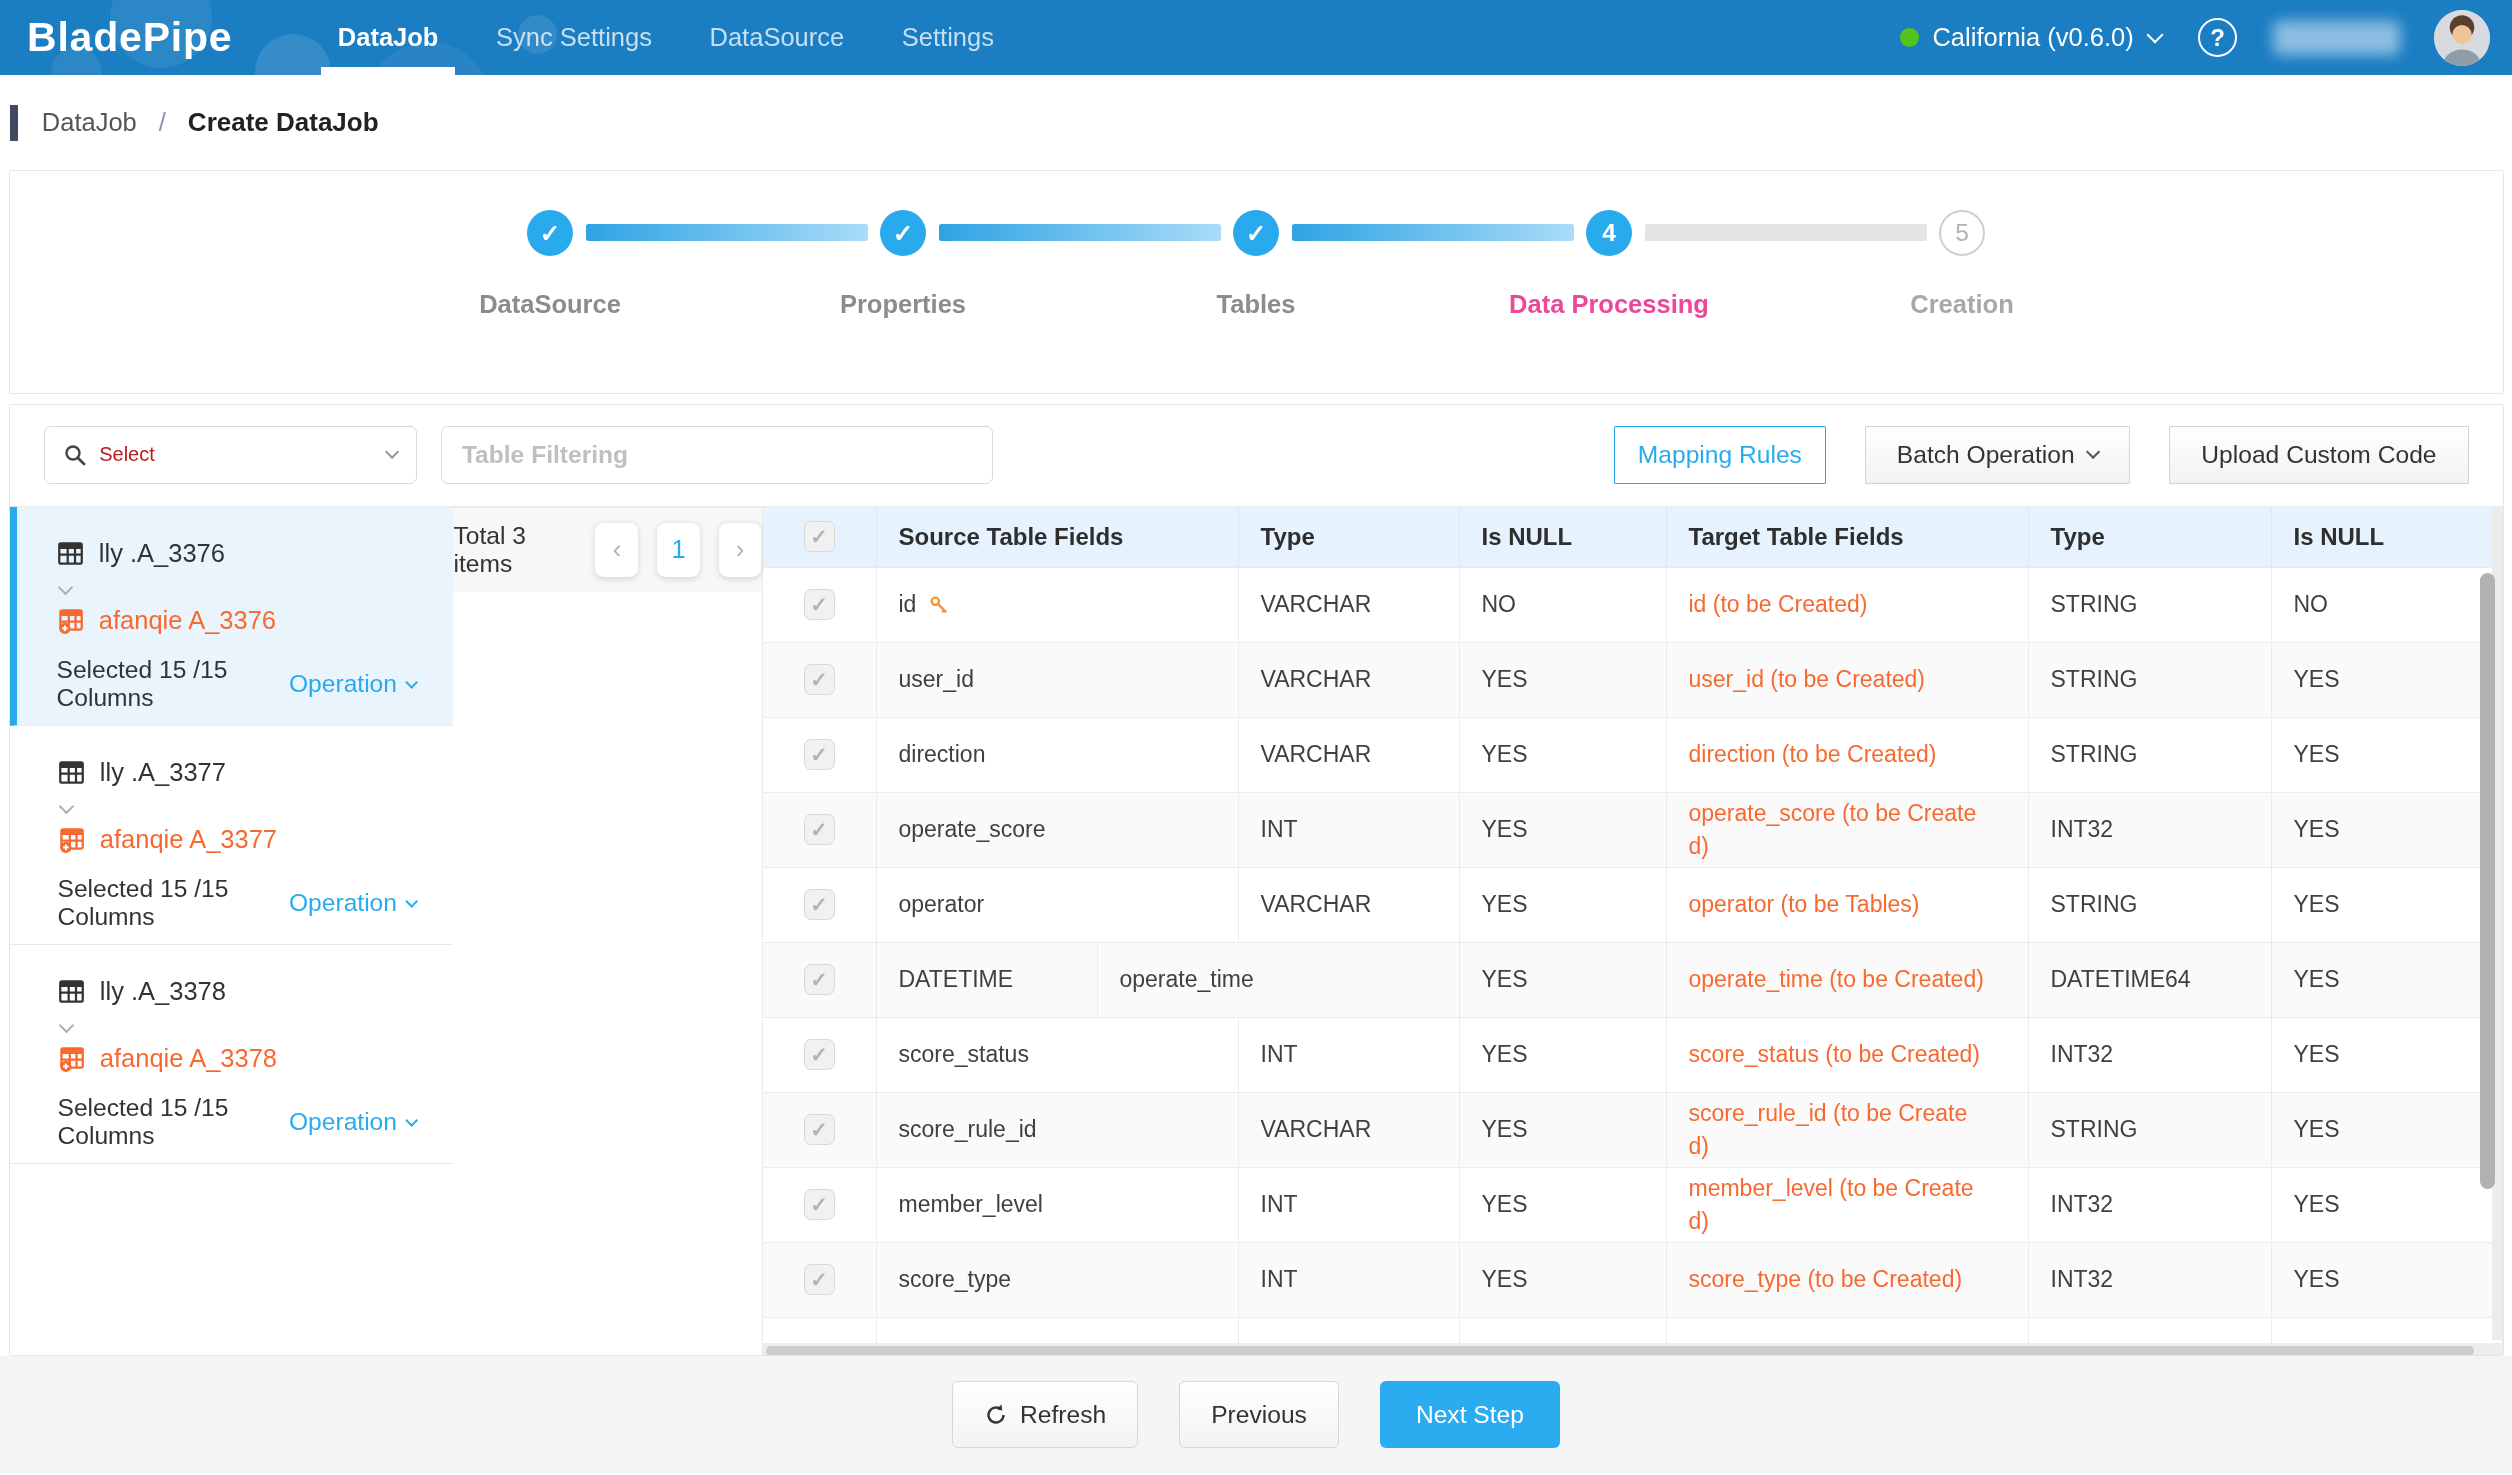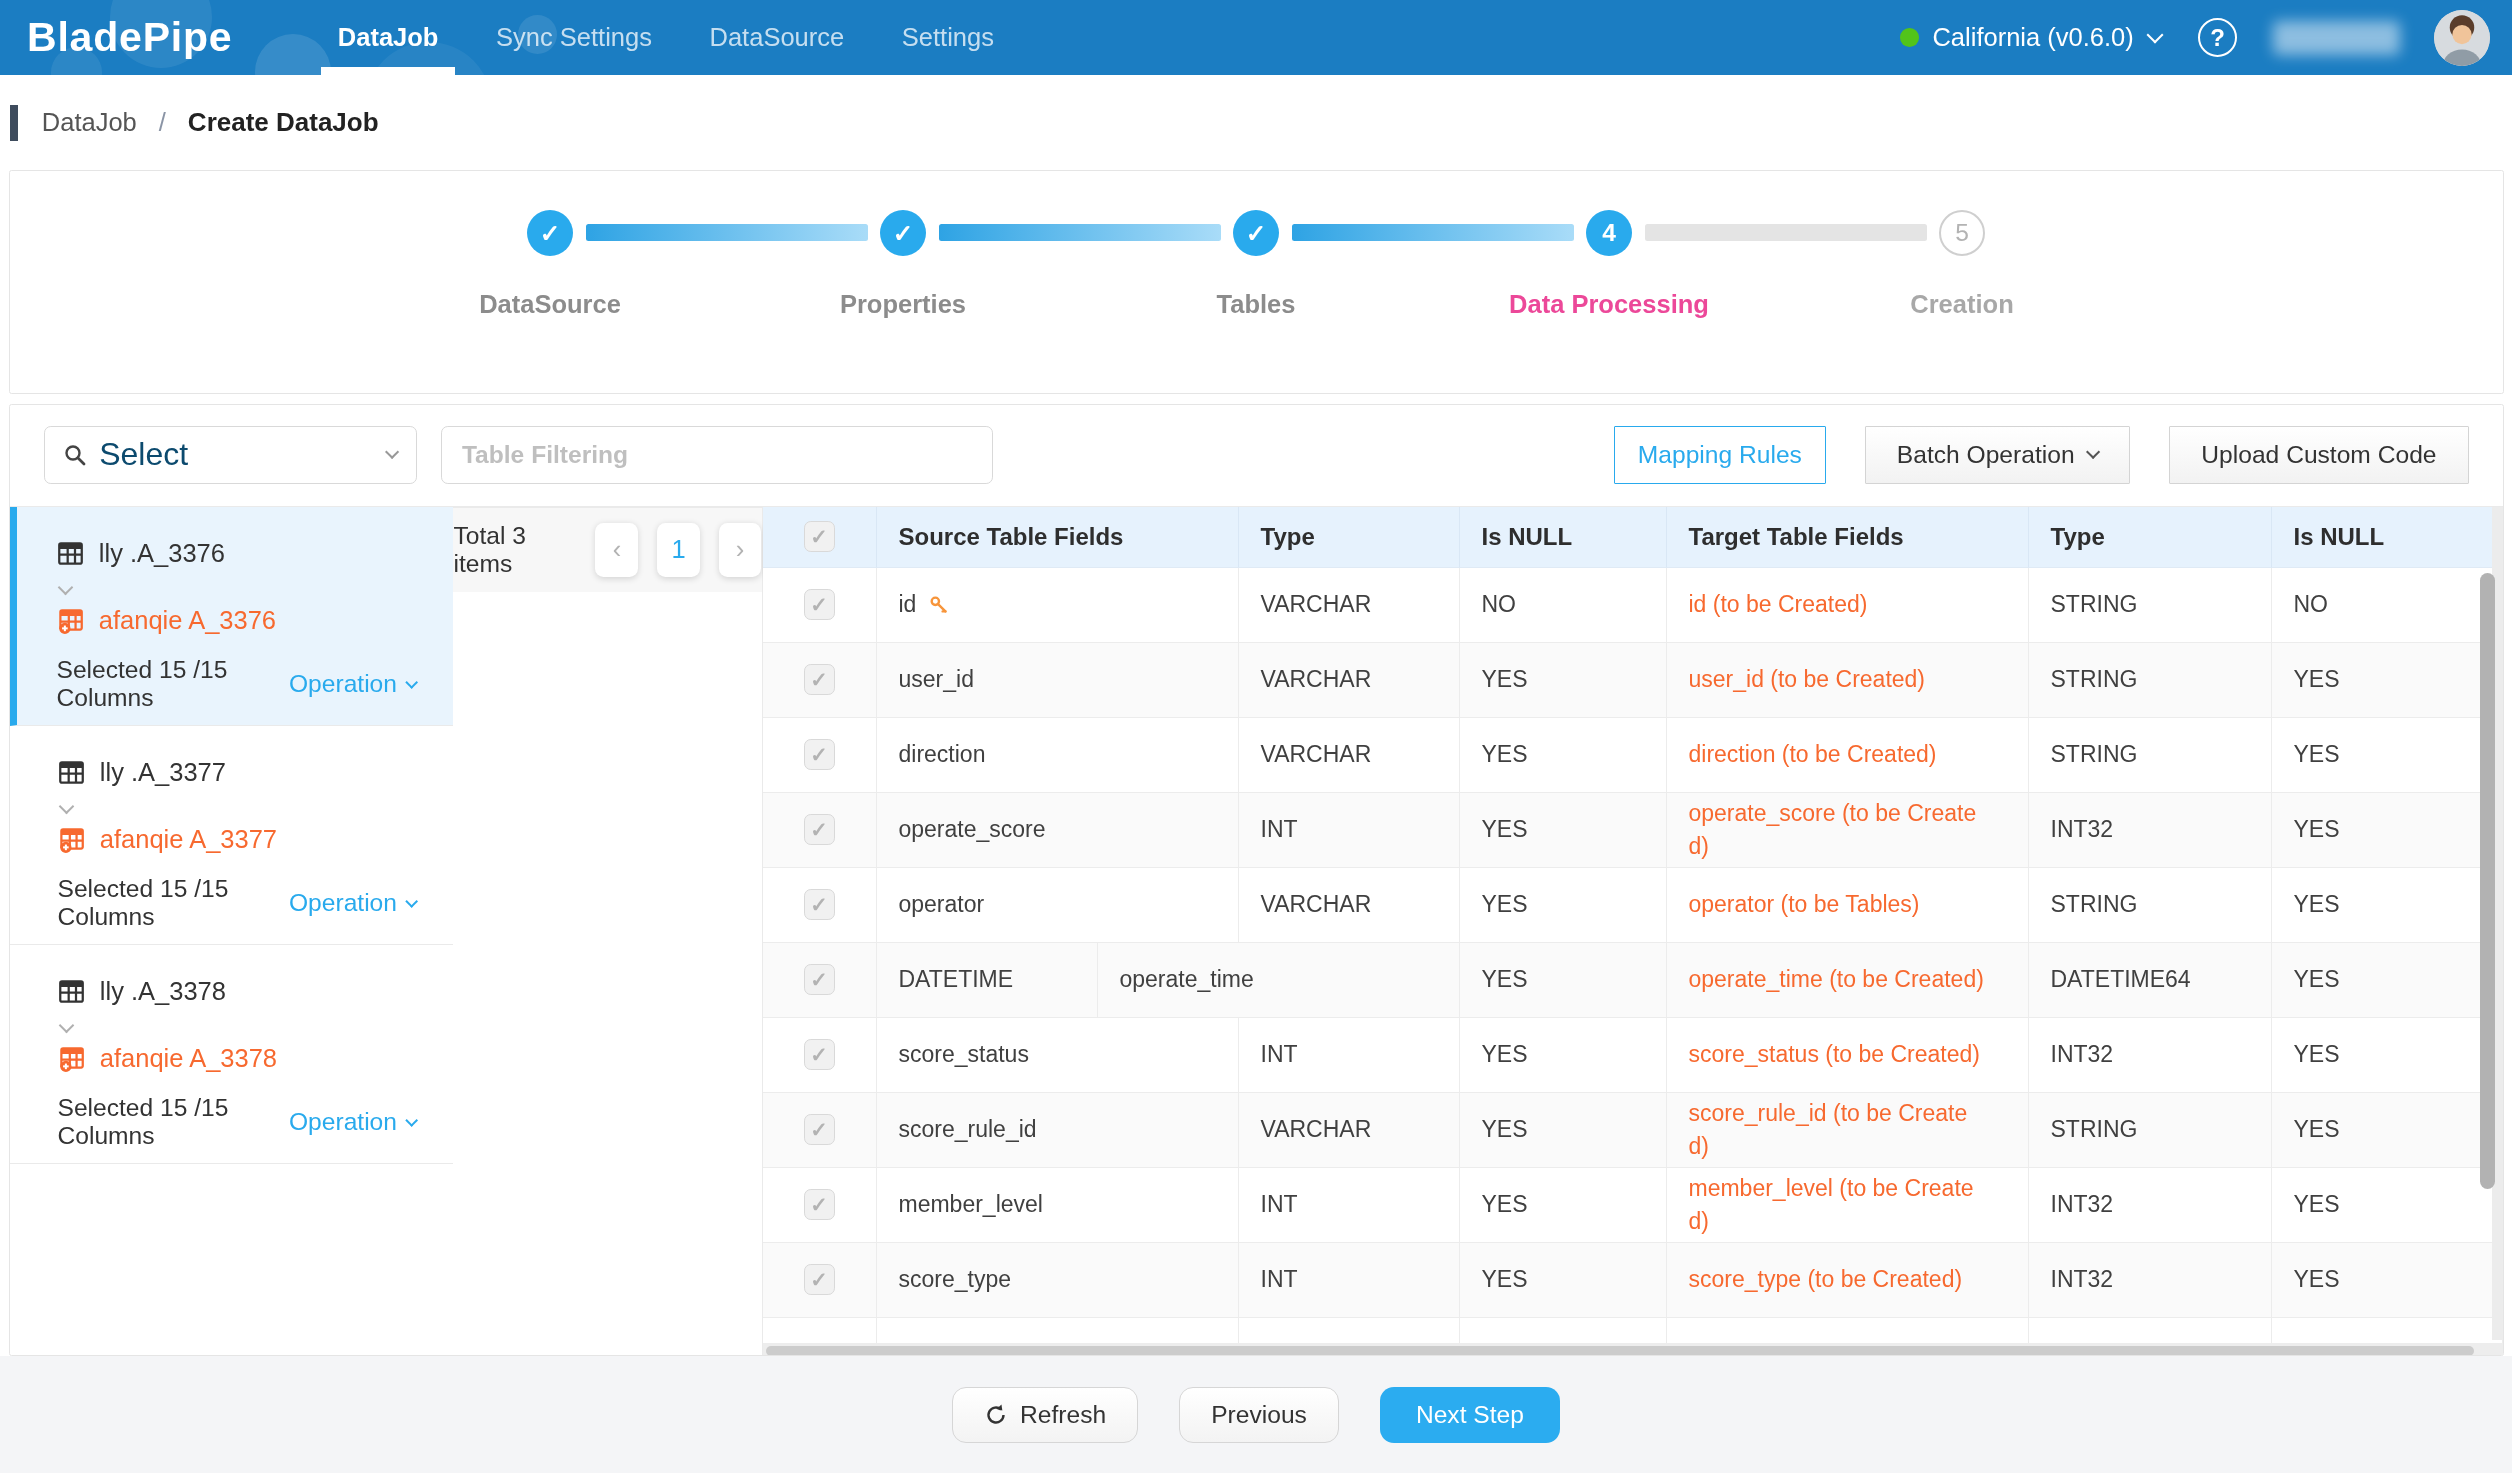--- a/index.html
+++ b/index.html
@@ -65,21 +65,21 @@
   .slabel { margin-top:34px; font-size:25.5px; font-weight:bold; color:#8c8c8c; }
   .step.active .slabel { color:#ec4899; }
   .step.pending .slabel { color:#a8a8a8; }
 
   
   .main-panel { margin-top:10.2px; height:952px; display:flex; flex-direction:column; }
   .filter-bar { display:flex; align-items:center; padding:20.4px 34px 22px 34px;
     border-bottom:1.7px solid #eaeaea; }
   .select-box { width:373px; height:58px; border:1.7px solid #d9d9d9; border-radius:6.8px;
     display:flex; align-items:center; padding:0 18.7px; cursor:pointer; background:#fff; }
-  .select-placeholder { color:#0c4a6e; font-size:32px; margin-left:12px;text-align:right; }
+  .select-placeholder { color:#b91c1c; font-size:20px; margin-left:12px;text-align:right; }
   .select-box .chev { color:#999; margin-left:auto; width:10.2px; height:10.2px; }
   .text-input { width:552px; height:58px; border:1.7px solid #d9d9d9; border-radius:6.8px;
     margin-left:24px; font-size:24.6px; padding:0 20.4px; color:#333; outline:none;
     font-family:"Liberation Sans", sans-serif;font-weight:bold; }
   .text-input::placeholder { color:#bfbfbf; }
   .filter-spacer { flex:1; }
   .btn { height:58px; border-radius:1px; font-size:24.6px; display:flex;
     align-items:center; justify-content:center; cursor:pointer; white-space:nowrap; }
   .btn-mapping { width:212px; border:1.7px solid #29aaed; color:#29aaed; background:#fff; }
   .btn-plain { border:1.7px solid #d4d4d4; color:#333;
@@ -149,21 +149,21 @@
   .hthumb { position:absolute; left:3.4px; right:29px; top:2.5px; bottom:2.5px;
     background:#cccccc; border-radius:6.8px; cursor:pointer; }
   .vtrack { position:absolute; right:0; top:0; bottom:15.3px; width:10.2px;
     background:#ececec; }
   .vthumb { position:absolute; right:7.6px; top:66px; width:15.3px; height:616px;
     background:#b2b2b2; border-radius:7.6px; cursor:pointer; }
 
   
   .page-footer { height:117px; background:#f4f5f7; display:flex; align-items:center;
     justify-content:center; }
-  .btn-footer { height:56px; border-radius:14px; font-size:24.6px; display:flex;
+  .btn-footer { height:67px; border-radius:6px; font-size:24.6px; display:flex;
     align-items:center; justify-content:center; cursor:pointer; }
   .btn-refresh, .btn-prev { border:1.7px solid #d6d6d6;
     background:linear-gradient(#ffffff,#f3f3f3); color:#333; padding:0 31px; }
   .btn-refresh svg { margin-right:12px; }
   .btn-prev { margin-left:41px; }
   .btn-next { margin-left:41px; background:#2bacf0; color:#fff; border:none;
     padding:0 36px; }
 </style>
 </head>
 <body>

